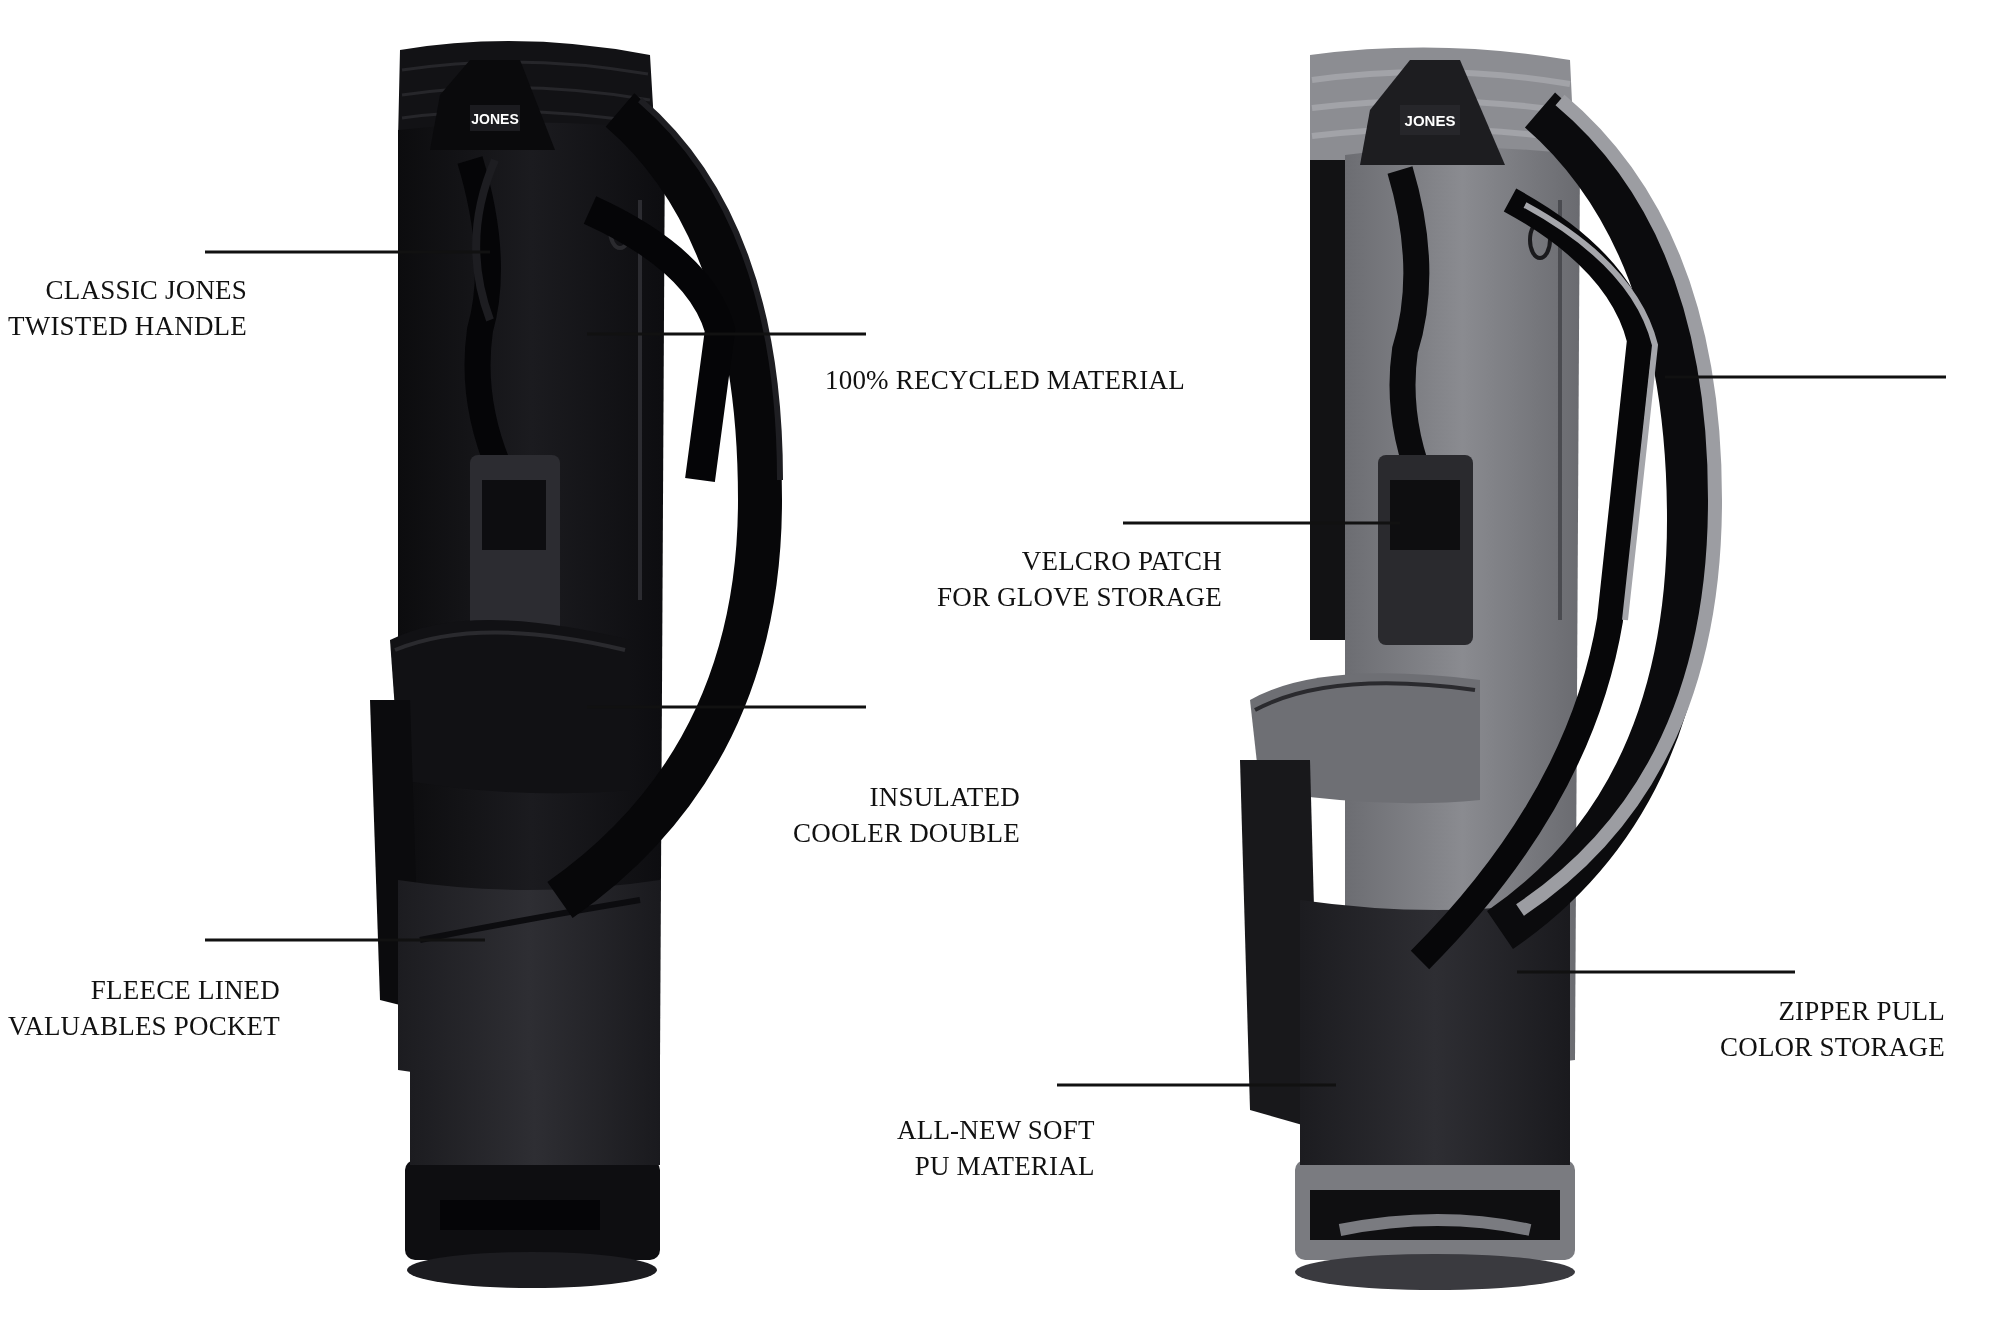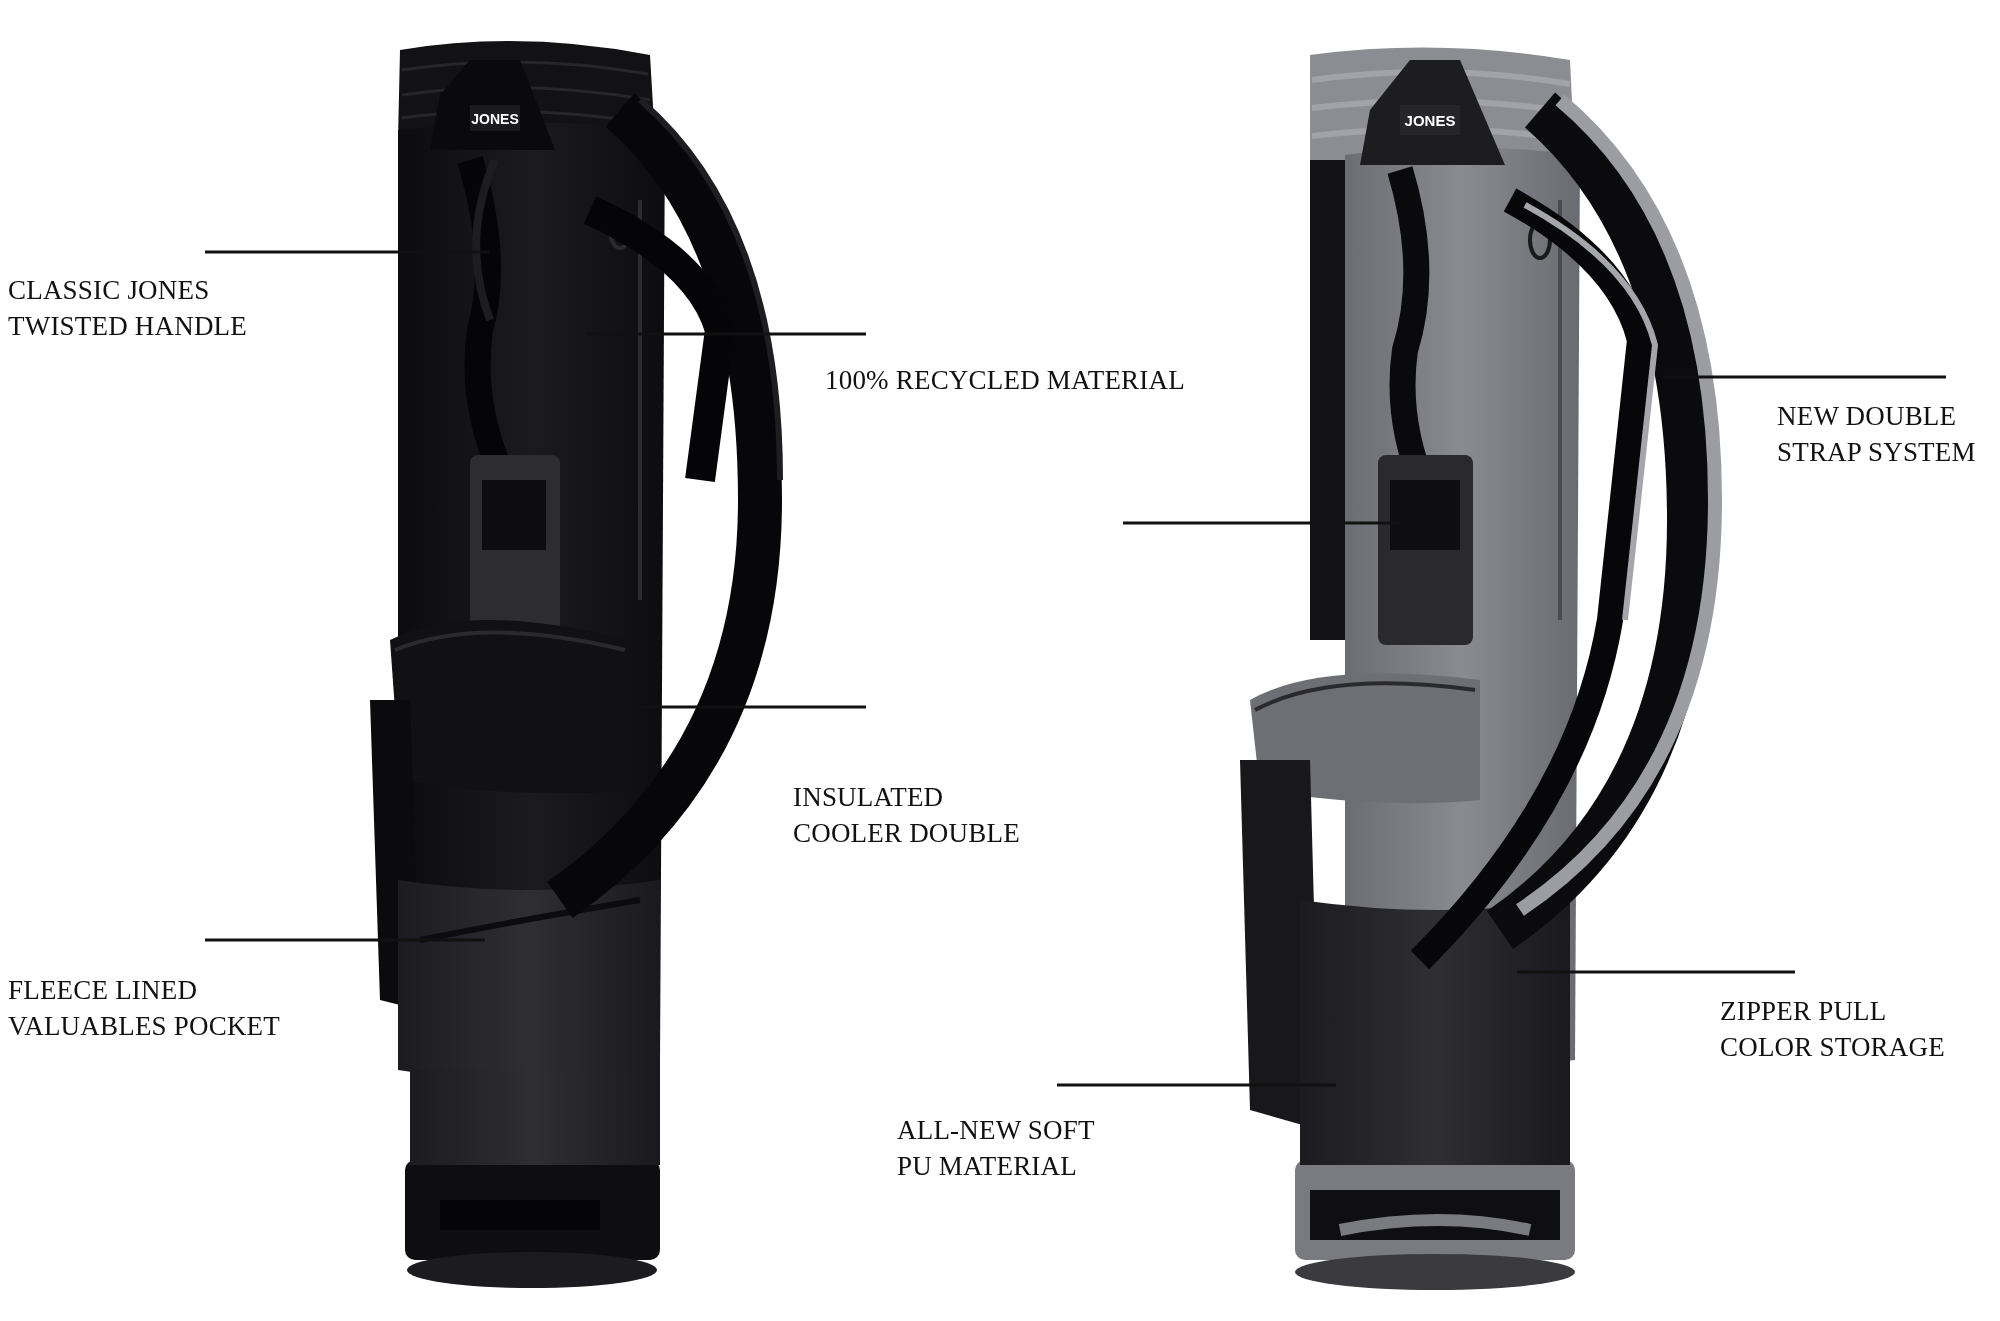--- a/index.html
+++ b/index.html
@@ -8,21 +8,21 @@
     svg.art { position: absolute; left: 0; top: 0; }
     .label {
       position: absolute;
       font-family: "Liberation Serif", "DejaVu Serif", serif;
       font-size: 27px;
       line-height: 36px;
       color: #111111;
       letter-spacing: 0.2px;
       white-space: nowrap;
     }
-    .label span { display: block; }
+    .label span { display: block; text-align: right; }
   </style>
 </head>
 <body>
 
 <div class="stage">
 
   <svg class="art" width="2000" height="1321" viewBox="0 0 2000 1321">
     <defs>
       <linearGradient id="blkBody" x1="0" x2="1" y1="0" y2="0">
         <stop offset="0" stop-color="#0c0c0e"></stop>
@@ -138,25 +138,25 @@
 
   <div class="label" style="left:8px; top:272px;">
     <span>CLASSIC JONES</span>
     <span>TWISTED HANDLE</span>
   </div>
 
   <div class="label" style="left:825px; top:362px;">
     <span>100% RECYCLED MATERIAL</span>
   </div>
 
+  <div class="label" style="left:937px; top:543px;">
+    <span>VELCRO PATCH</span>
+    <span>FOR GLOVE STORAGE</span>
+  </div>
 
-  <div class="label" style="left:1777px; top:398px;">
-    <span>NEW DOUBLE</span>
-    <span>STRAP SYSTEM</span>
-  </div>
 
   <div class="label" style="left:793px; top:735px;margin-top:44px;">
     <span>INSULATED</span>
     <span>COOLER DOUBLE</span>
   </div>
 
   <div class="label" style="left:8px; top:972px;">
     <span>FLEECE LINED</span>
     <span>VALUABLES POCKET</span>
   </div>

